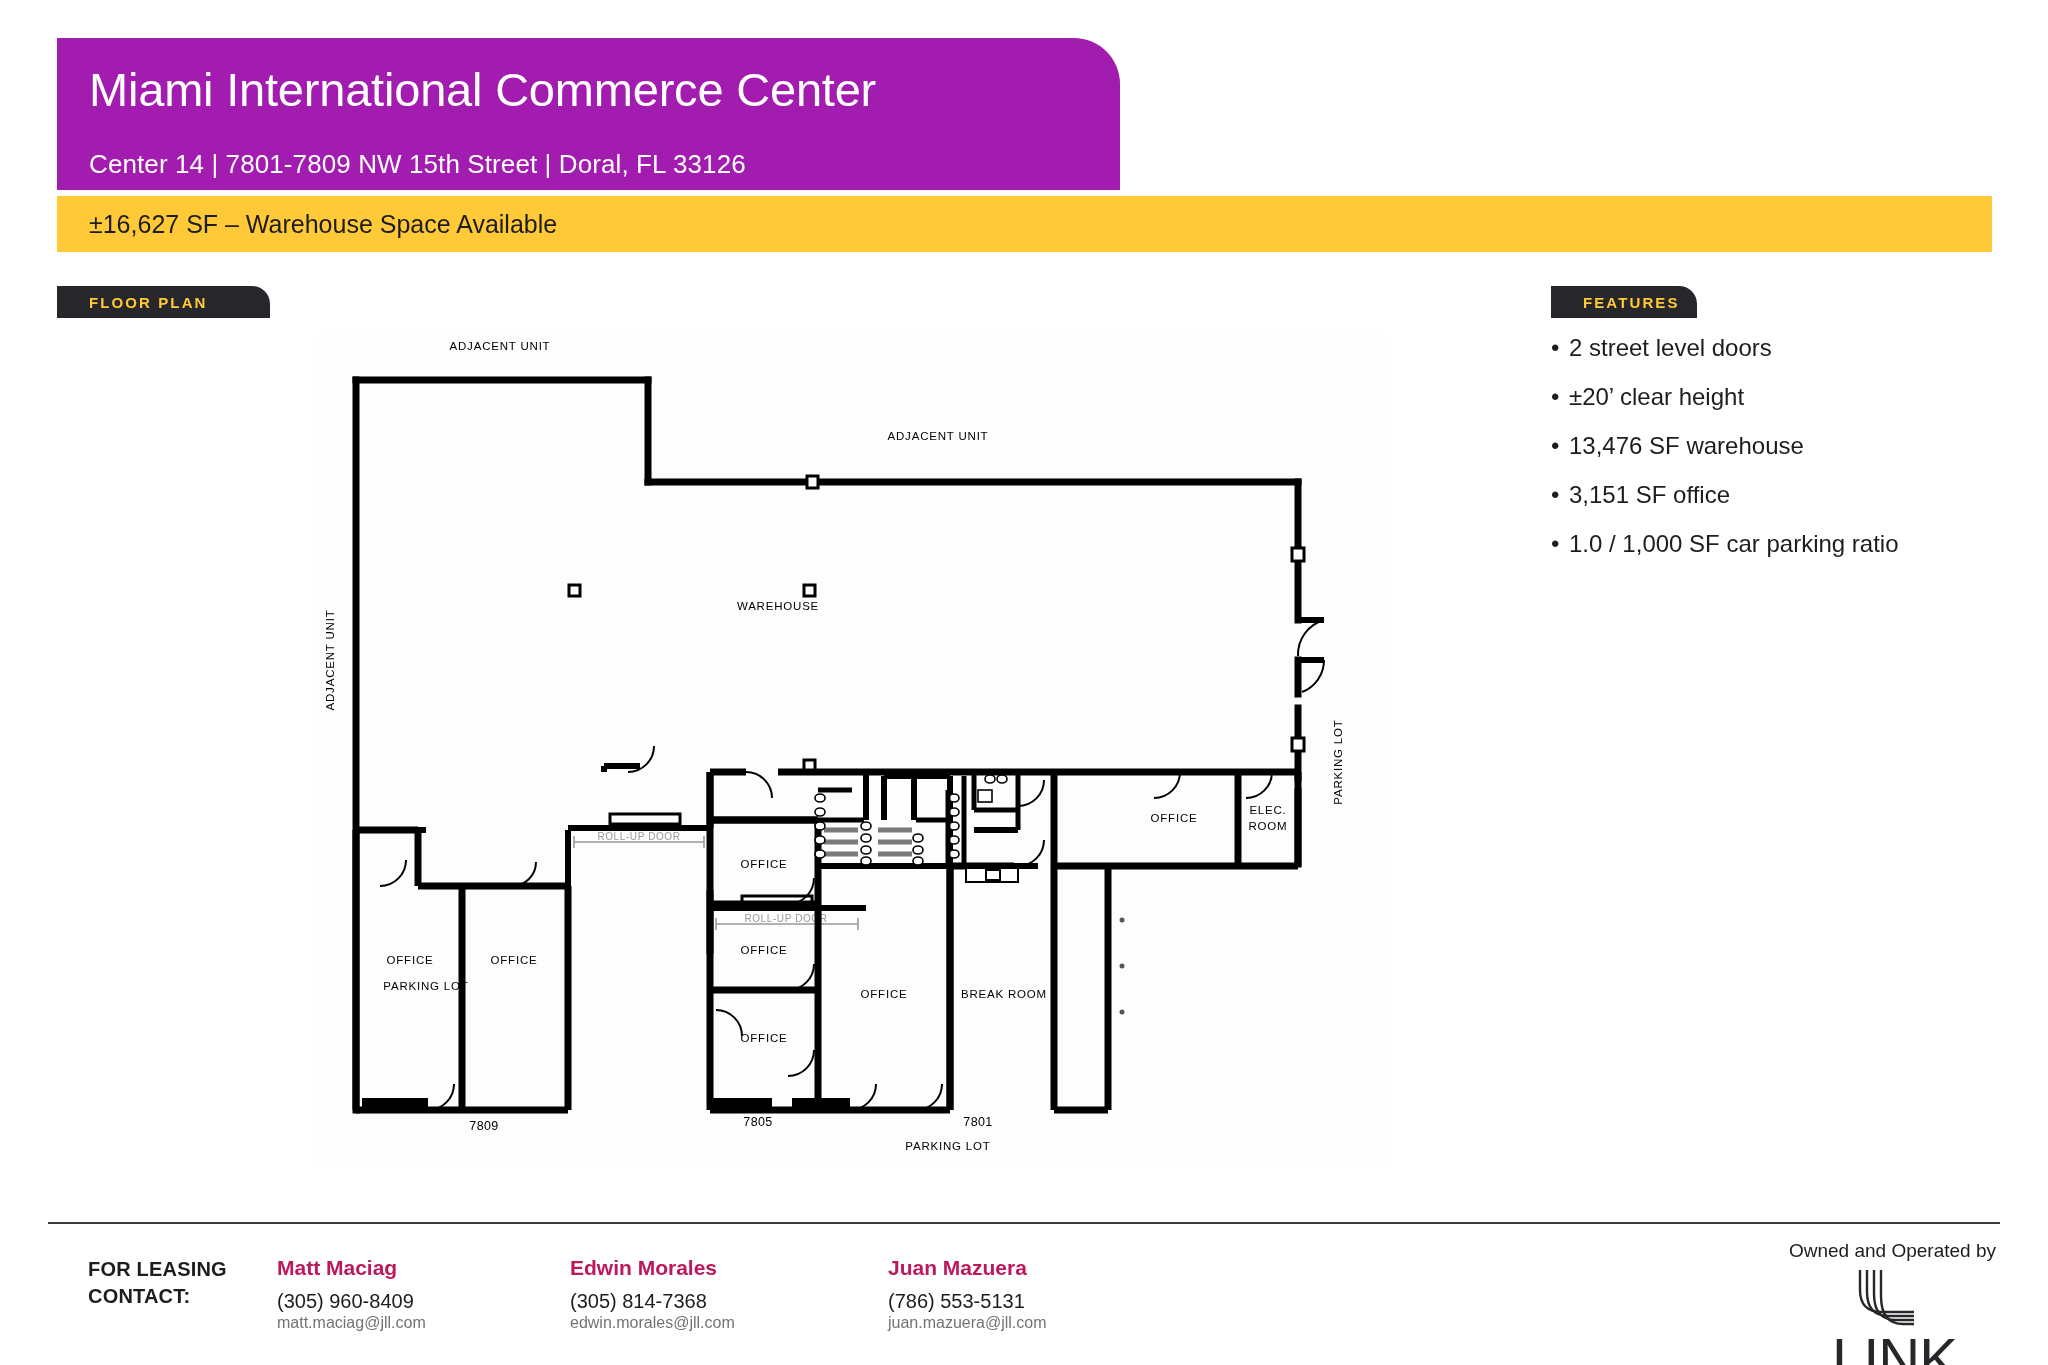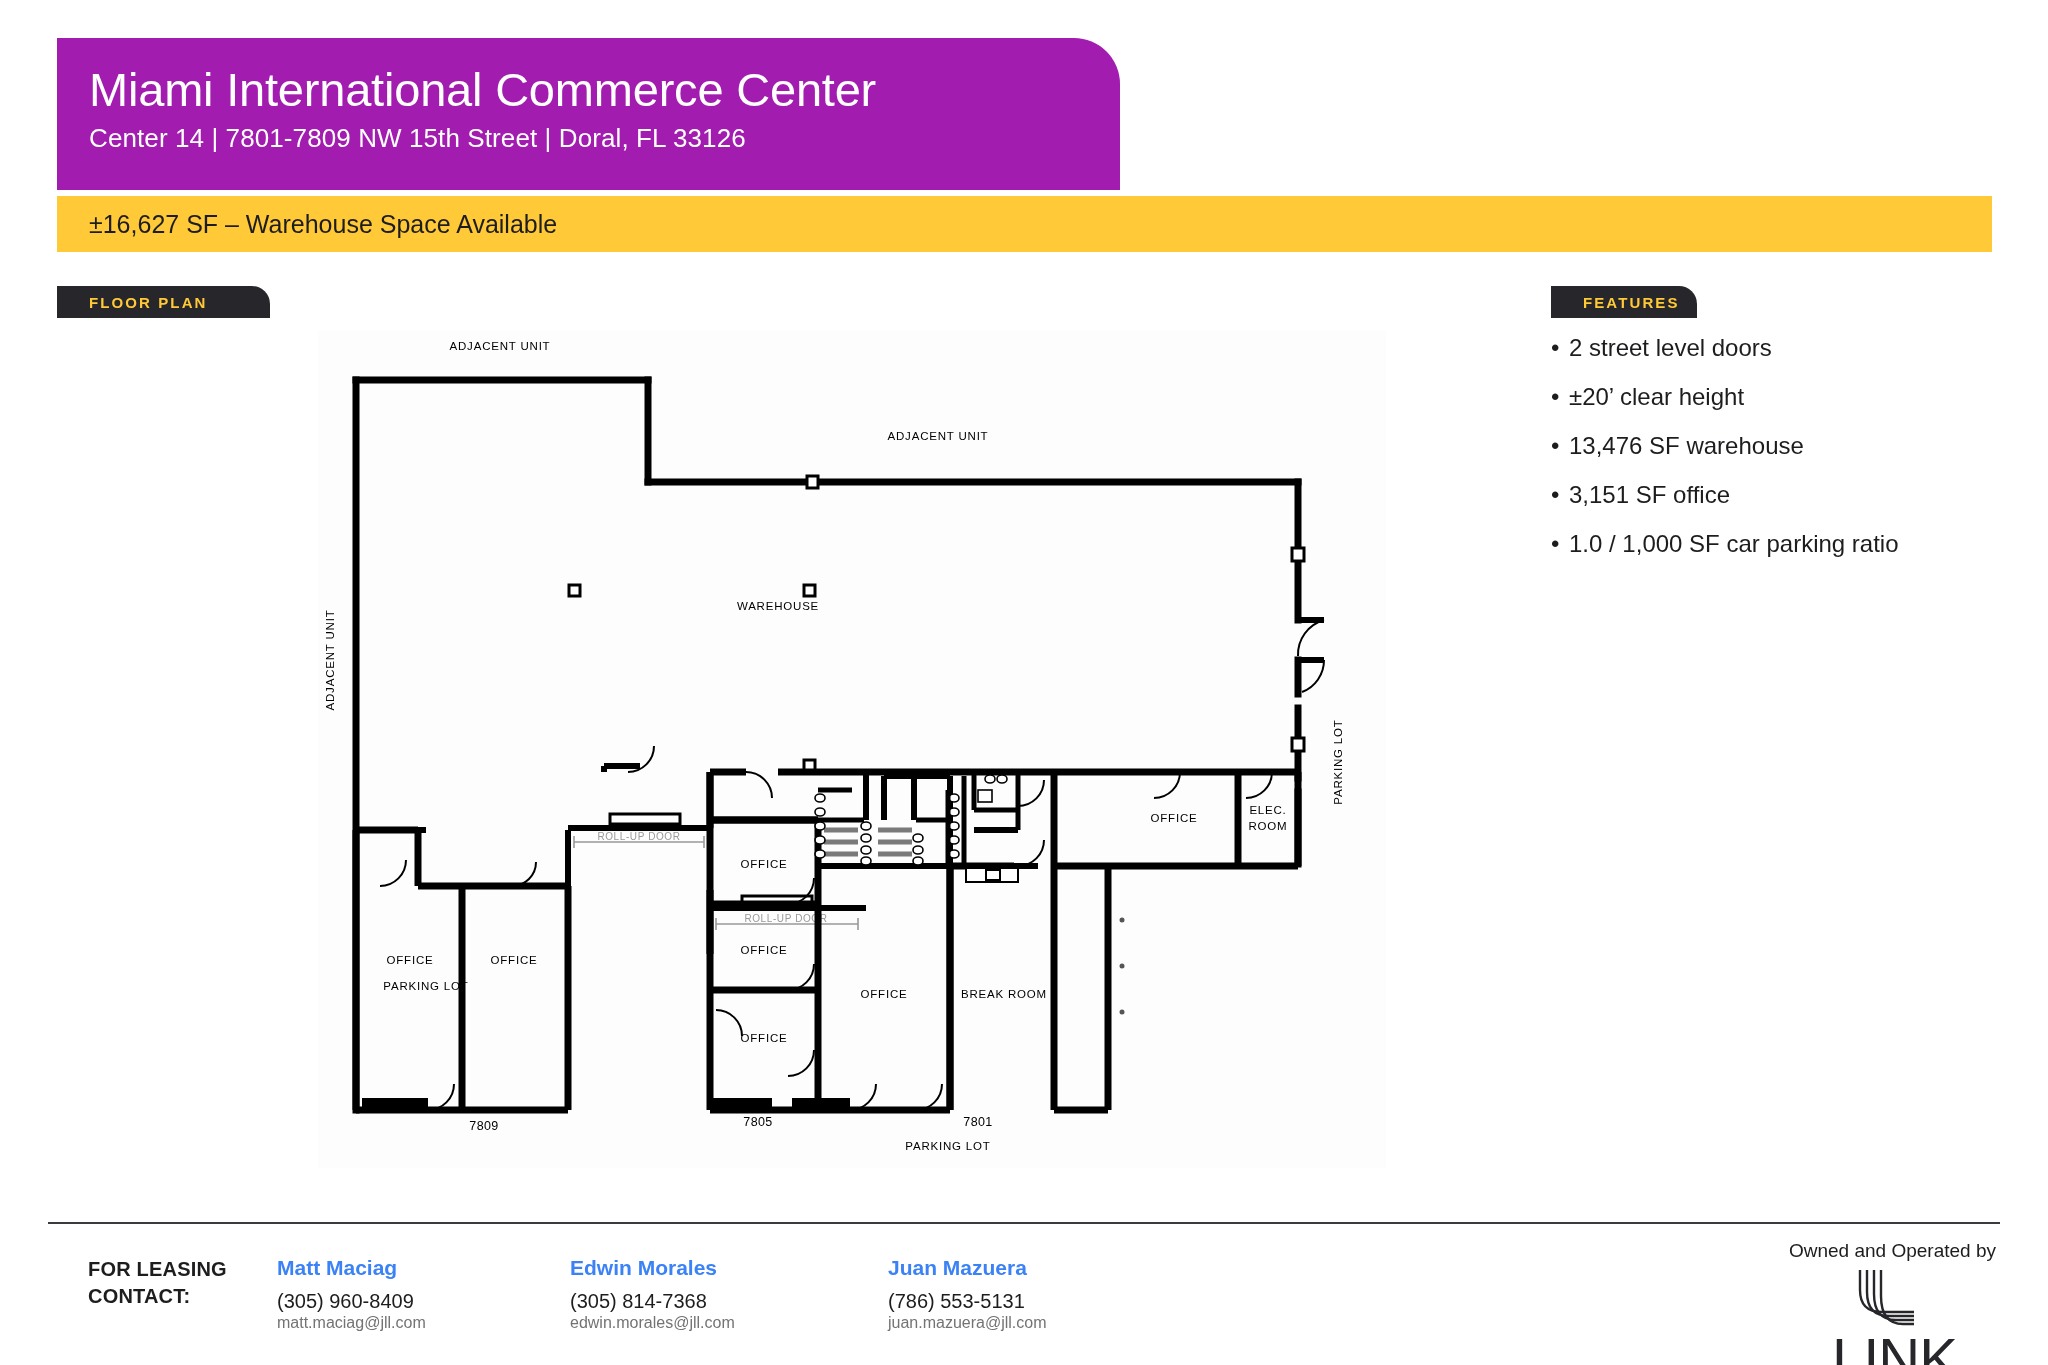--- a/index.html
+++ b/index.html
@@ -26,21 +26,21 @@
     font-size: 47px;
     font-weight: 400;
     letter-spacing: -0.2px;
     line-height: 1.18;
     white-space: nowrap;
   }
   .subtitle {
     color: #ffffff;
     font-size: 26px;
     font-weight: 400;
-    margin-top: 6px;
+    margin-top: 32px;
     letter-spacing: 0.1px;
     white-space: nowrap;
   }
 
   .banner-yellow {
     position: absolute;
     left: 57px; top: 196px;
     width: 1935px; height: 56px;
     background: #ffc937;
   }
@@ -117,21 +117,21 @@
   .leasing-label {
     position: absolute; left: 88px; top: 18px;
     font-size: 20px; font-weight: 700; color: #1d1d1f;
     line-height: 1.35; letter-spacing: 0.2px;
   }
   .contact { position: absolute; top: 18px; }
   .contact-1 { left: 277px; }
   .contact-2 { left: 570px; }
   .contact-3 { left: 888px; }
   .contact-name {
-    font-size: 21px; font-weight: 700; color: #3b82f6;
+    font-size: 21px; font-weight: 700; color: #be185d;
     margin-bottom: 10px; white-space: nowrap;
   }
   .contact-phone {
     font-size: 20px; color: #1d1d1f;
     margin-bottom: 1px; white-space: nowrap;
   }
   .contact-email {
     font-size: 16px; color: #737373; white-space: nowrap;
   }
 

